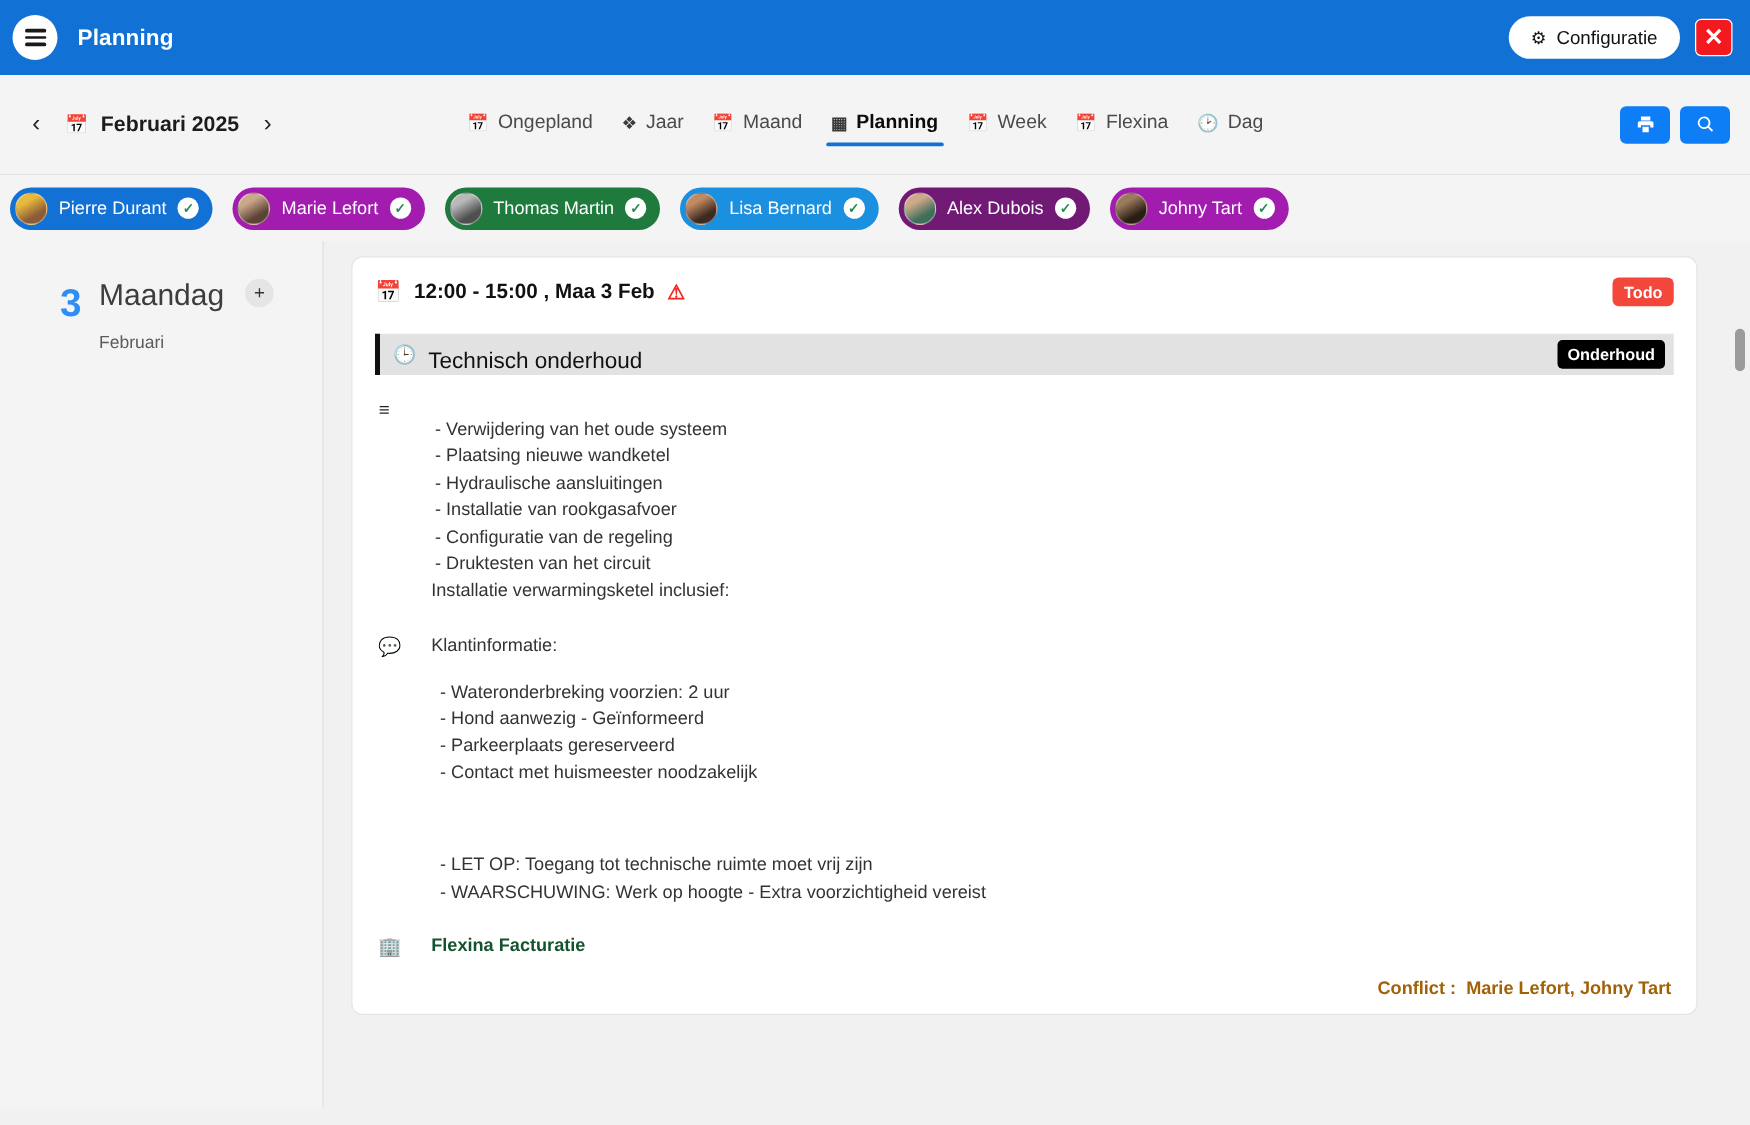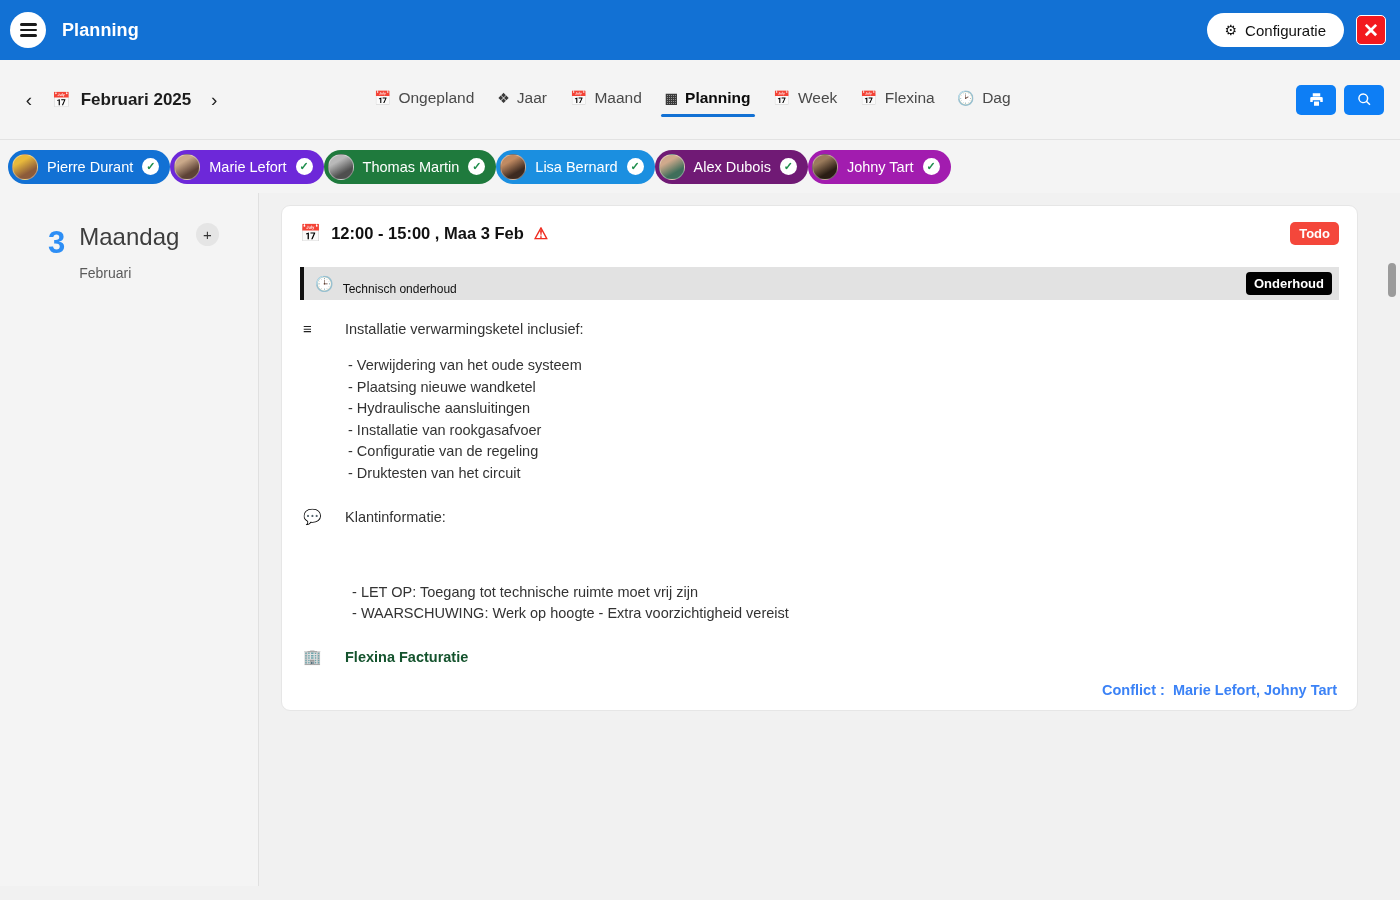--- a/index.html
+++ b/index.html
@@ -75,21 +75,21 @@
   .tool-actions { display: flex; gap: 8px; margin-left: auto; }
   .sq-btn {
     width: 40px; height: 30px; background: #0d7ef5; border-radius: 5px;
     display: flex; align-items: center; justify-content: center;
     cursor: pointer; border: none;
   }
   .sq-btn svg { width: 15px; height: 15px; fill: #fff; }
 
   
   .members {
-    height: 53px; display: flex; align-items: center; gap: 0;
+    height: 53px; display: flex; align-items: center; gap: 16px;
     padding: 0 8px; background: #f4f4f4;
   }
   .chip {
     height: 34px; border-radius: 18px; display: flex; align-items: center;
     gap: 9px; padding: 0 11px 0 4px; color: #fff; cursor: pointer;
     font-size: 14.5px; white-space: nowrap;
   }
   .chip .av {
     width: 26px; height: 26px; border-radius: 50%;
     background-size: cover; flex: none; overflow: hidden;
@@ -135,21 +135,21 @@
     font-weight: bold; color: #fff; margin-left: auto;
   }
   .badge.todo { background: #f4473b; }
 
   .subject-bar {
     background: #e2e2e2; border-left: 4px solid #111;
     margin-top: 22px; height: 33px; display: flex; align-items: center;
     padding: 0 7px 0 11px;
   }
   .subject-bar .clk { font-size: 15px; margin-right: 9px; }
-  .subject-txt { font-size: 12px; color: #111; margin-top: 10px; }
+  .subject-txt { font-size: 18px; color: #111; margin-top: 10px; }
   .tag-dark {
     margin-left: auto; background: #000; color: #fff;
     font-size: 13px; font-weight: bold; border-radius: 4px; padding: 4px 8px;
   }
 
   .row { display: flex; margin-top: 19px; }
   .row .ico {
     width: 45px; flex: none; font-size: 15px; color: #222;
     padding-left: 3px; padding-top: 1px;
   }
@@ -163,21 +163,21 @@
   }
   .av-stack { display: flex; }
   .av-stack .a {
     width: 28px; height: 28px; border-radius: 50%; background-size: cover;
     border: 2px solid #fff; margin-left: -9px; overflow: hidden;
   }
   .av-stack .a:first-child { margin-left: 0; }
   .att-names { font-size: 14px; color: #3a3a3a; margin-left: 12px; }
 
   .conflict {
-    text-align: right; color: #3b82f6; font-weight: bold;
+    text-align: right; color: #a16207; font-weight: bold;
     font-size: 14.5px; margin-top: 14px; padding-right: 2px;
   }
 
   
   .sbar {
     position: absolute; right: 4px; top: 0; width: 8px; height: 100%;
   }
   .sthumb {
     position: absolute; top: 70px; left: 0; width: 8px; height: 34px;
     background: #9b9b9b; border-radius: 4px;
@@ -256,21 +256,21 @@
     </button>
   </div>
 </div>
 
 <div class="members">
   <div class="chip" style="background: rgb(18, 113, 212);">
     <span class="av" style="background:linear-gradient(150deg,#e8b93c 30%,#8c5b3a 70%)"></span>
     <span>Pierre Durant</span>
     <span class="check">✓</span>
   </div>
-  <div class="chip" style="background: #6d28d9;">
+  <div class="chip" style="background: #a21caf;">
     <span class="av" style="background:linear-gradient(150deg,#caa98a 30%,#5d4236 70%)"></span>
     <span>Marie Lefort</span>
     <span class="check">✓</span>
   </div>
   <div class="chip" style="background: rgb(31, 122, 61);">
     <span class="av" style="background:linear-gradient(150deg,#b9b9b9 30%,#4f4f4f 70%)"></span>
     <span>Thomas Martin</span>
     <span class="check">✓</span>
   </div>
   <div class="chip" style="background: rgb(27, 143, 224);">
@@ -319,34 +319,38 @@
 
       <div class="subject-bar">
         <span class="clk">🕒</span>
         <span class="subject-txt">Technisch onderhoud</span>
         <span class="tag-dark">Onderhoud</span>
       </div>
 
       <div class="row">
         <div class="ico">≡</div>
         <div>
-          <div class="txt">Installatie verwarmingsketel inclusief:</div>
           <div class="txt sub-list">- Verwijdering van het oude systeem
 - Plaatsing nieuwe wandketel
 - Hydraulische aansluitingen
 - Installatie van rookgasafvoer
 - Configuratie van de regeling
 - Druktesten van het circuit</div>
+          <div class="txt">Installatie verwarmingsketel inclusief:</div>
         </div>
       </div>
 
       <div class="row" style="margin-top:23px">
         <div class="ico">💬</div>
         <div>
           <div class="txt">Klantinformatie:</div>
+          <div class="txt sub-list"> - Wateronderbreking voorzien: 2 uur
+ - Hond aanwezig - Geïnformeerd
+ - Parkeerplaats gereserveerd
+ - Contact met huismeester noodzakelijk</div>
           <div class="txt sub-list" style="margin-top:53px"> - LET OP: Toegang tot technische ruimte moet vrij zijn
  - WAARSCHUWING: Werk op hoogte - Extra voorzichtigheid vereist</div>
         </div>
       </div>
 
       <div class="row" style="margin-top:22px">
         <div class="ico">🏢</div>
         <div class="txt bold">Flexina Facturatie</div>
       </div>
 

